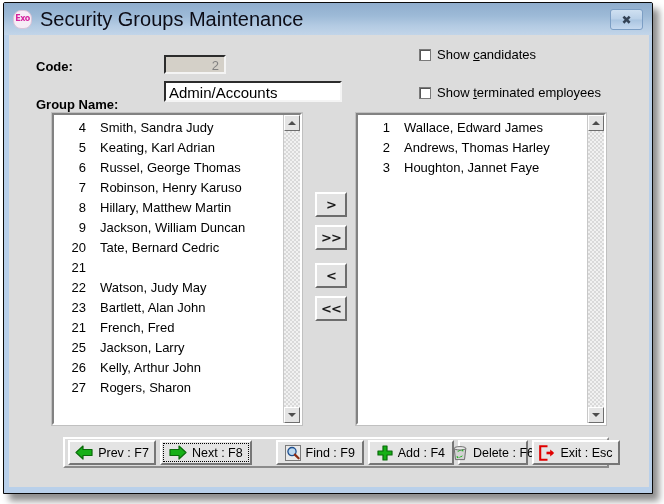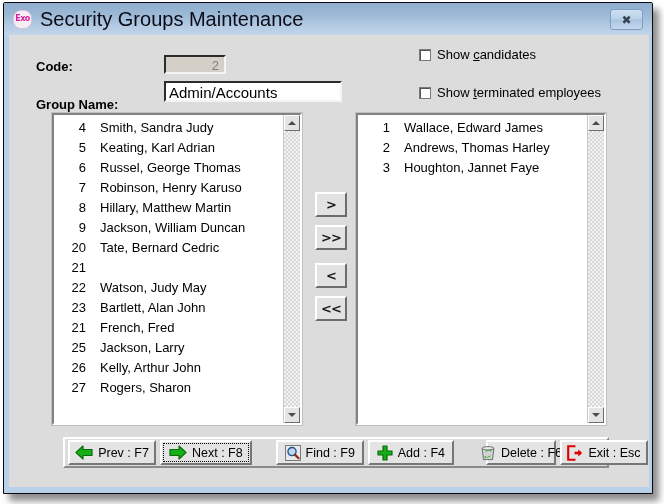--- a/index.html
+++ b/index.html
@@ -308,21 +308,21 @@
   }
   .tbtn.focused {
     outline: 1px dotted #000;
     outline-offset: -4px;
   }
   .tbtn svg { display: block; flex: none; }
   #btn-prev   { width: 88px; }
   #btn-next   { width: 96px; }
   #btn-find   { width: 88px; margin-left: 20px; }
   #btn-add    { width: 88px; }
-  #btn-delete { width: 70px; margin-left: 28px; }
+  #btn-delete { width: 70px; }
   #btn-exit   { width: 88px; }
 </style>
 </head>
 <body>
 
 <div id="window">
 
   <div id="titlebar">
     <div id="app-icon">
       <span>Exo</span>

